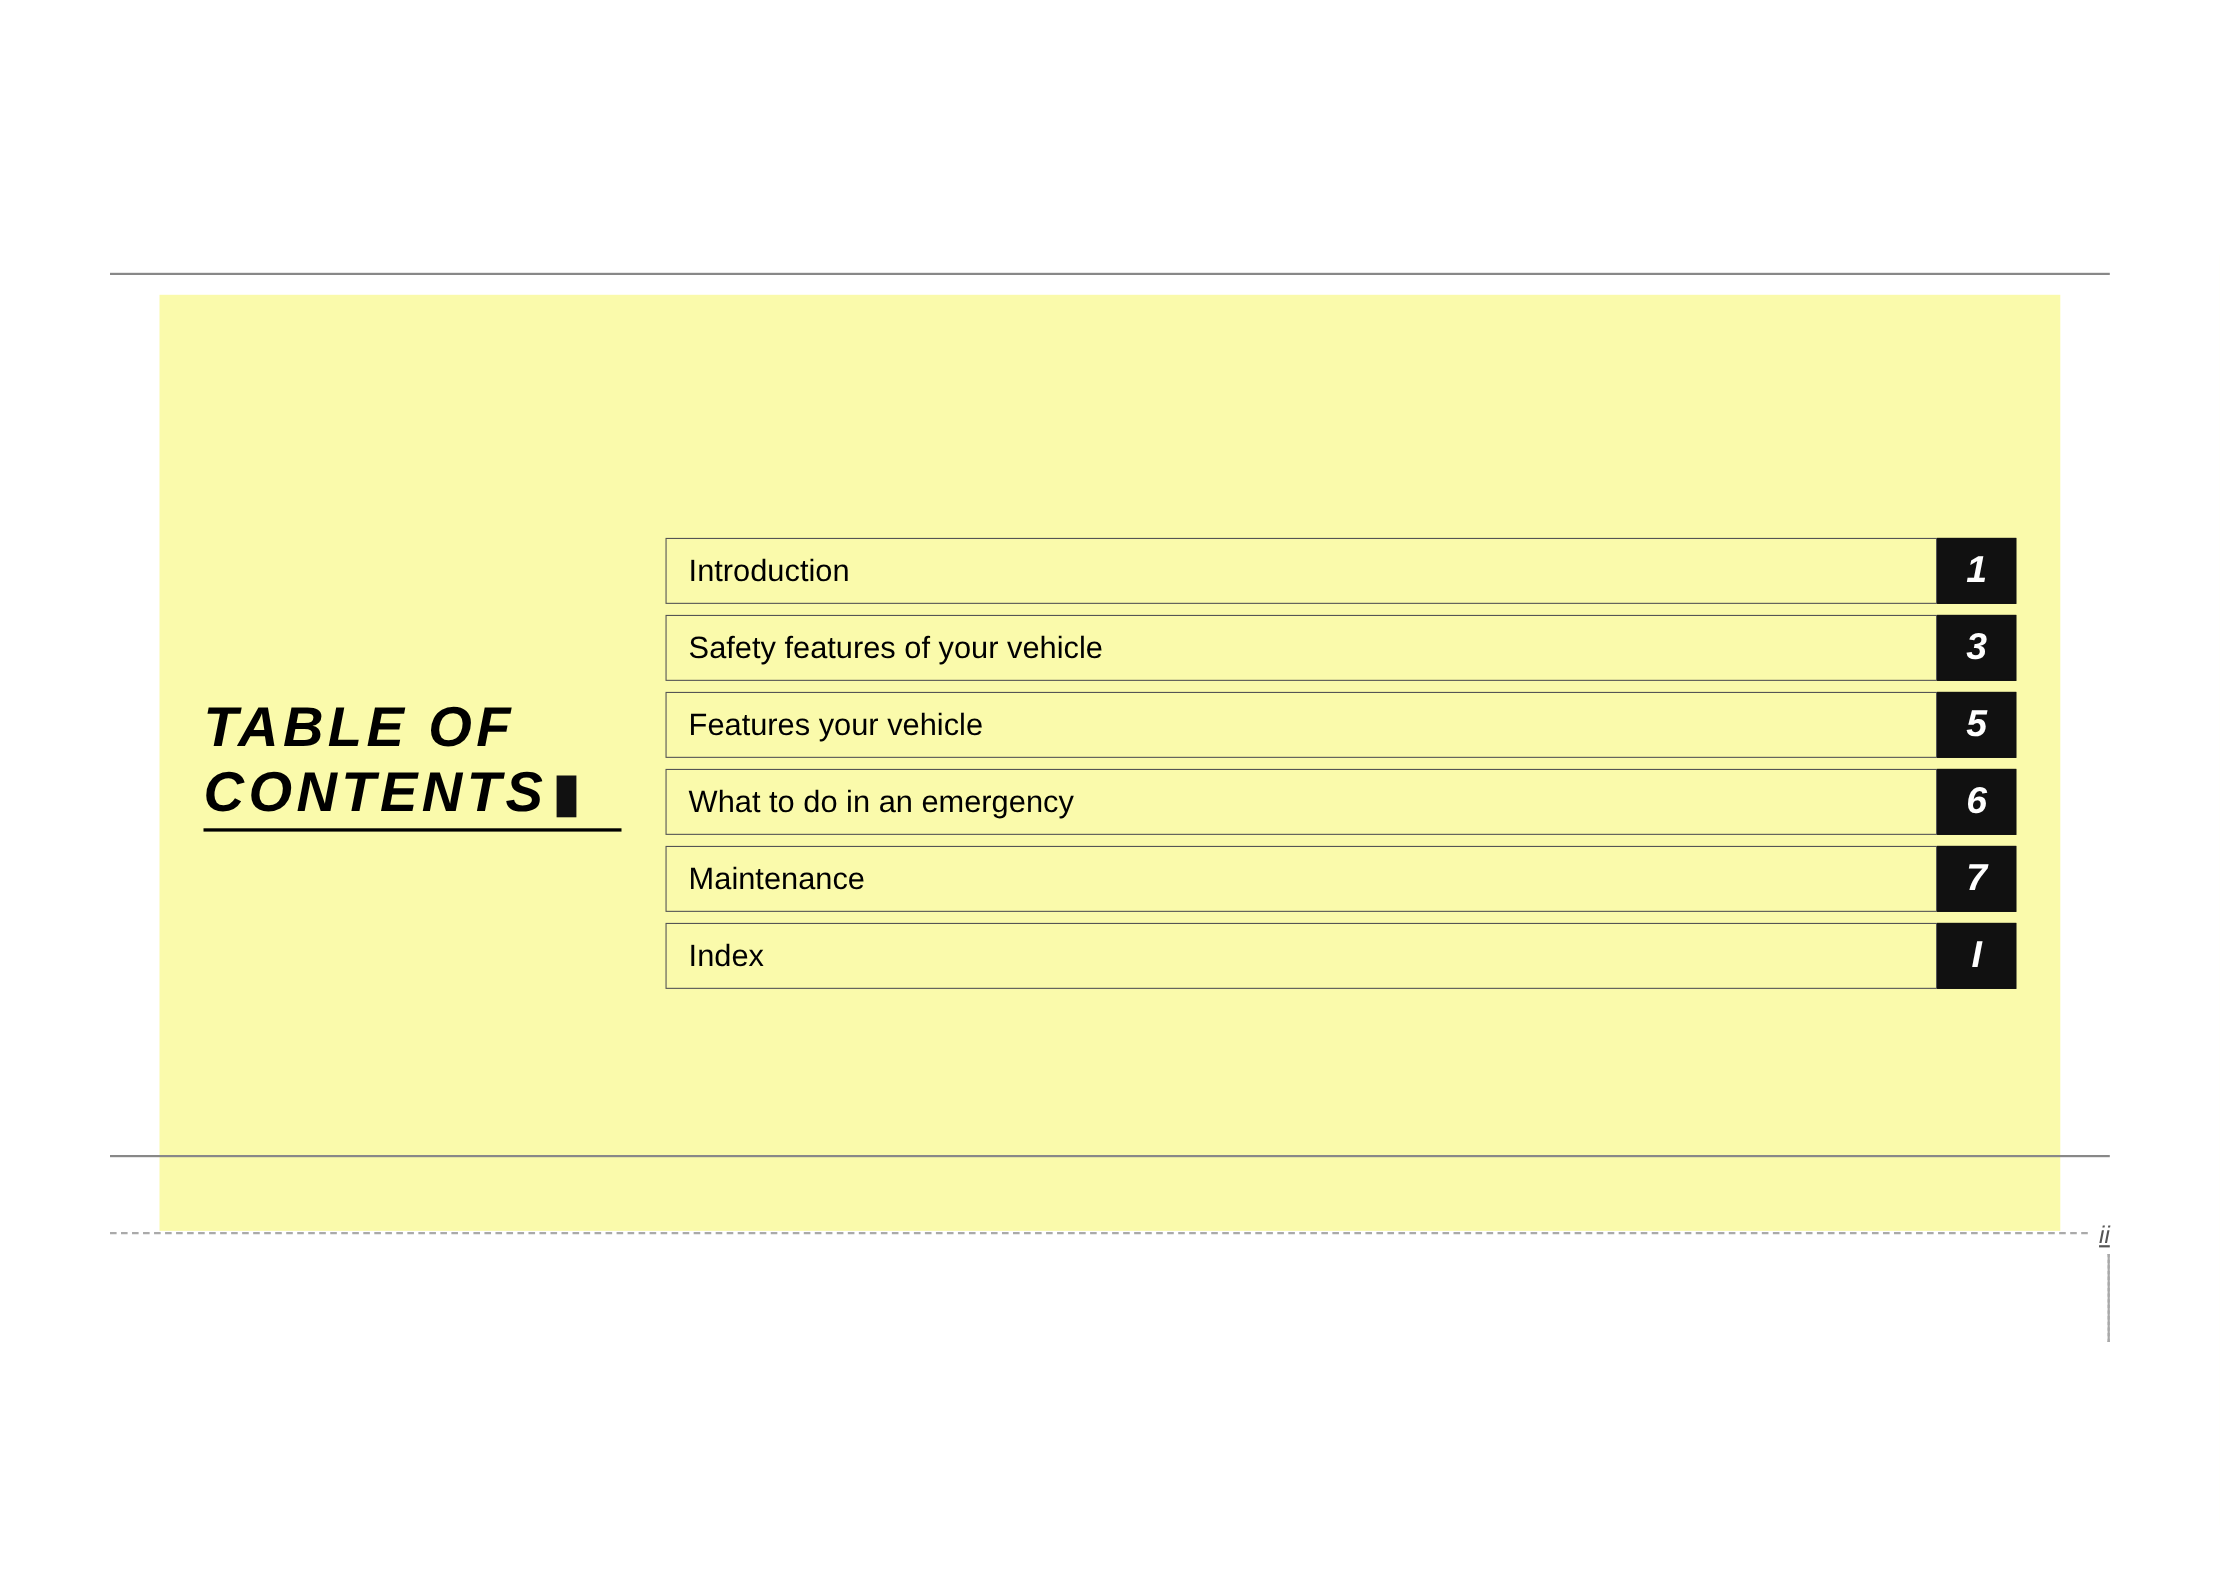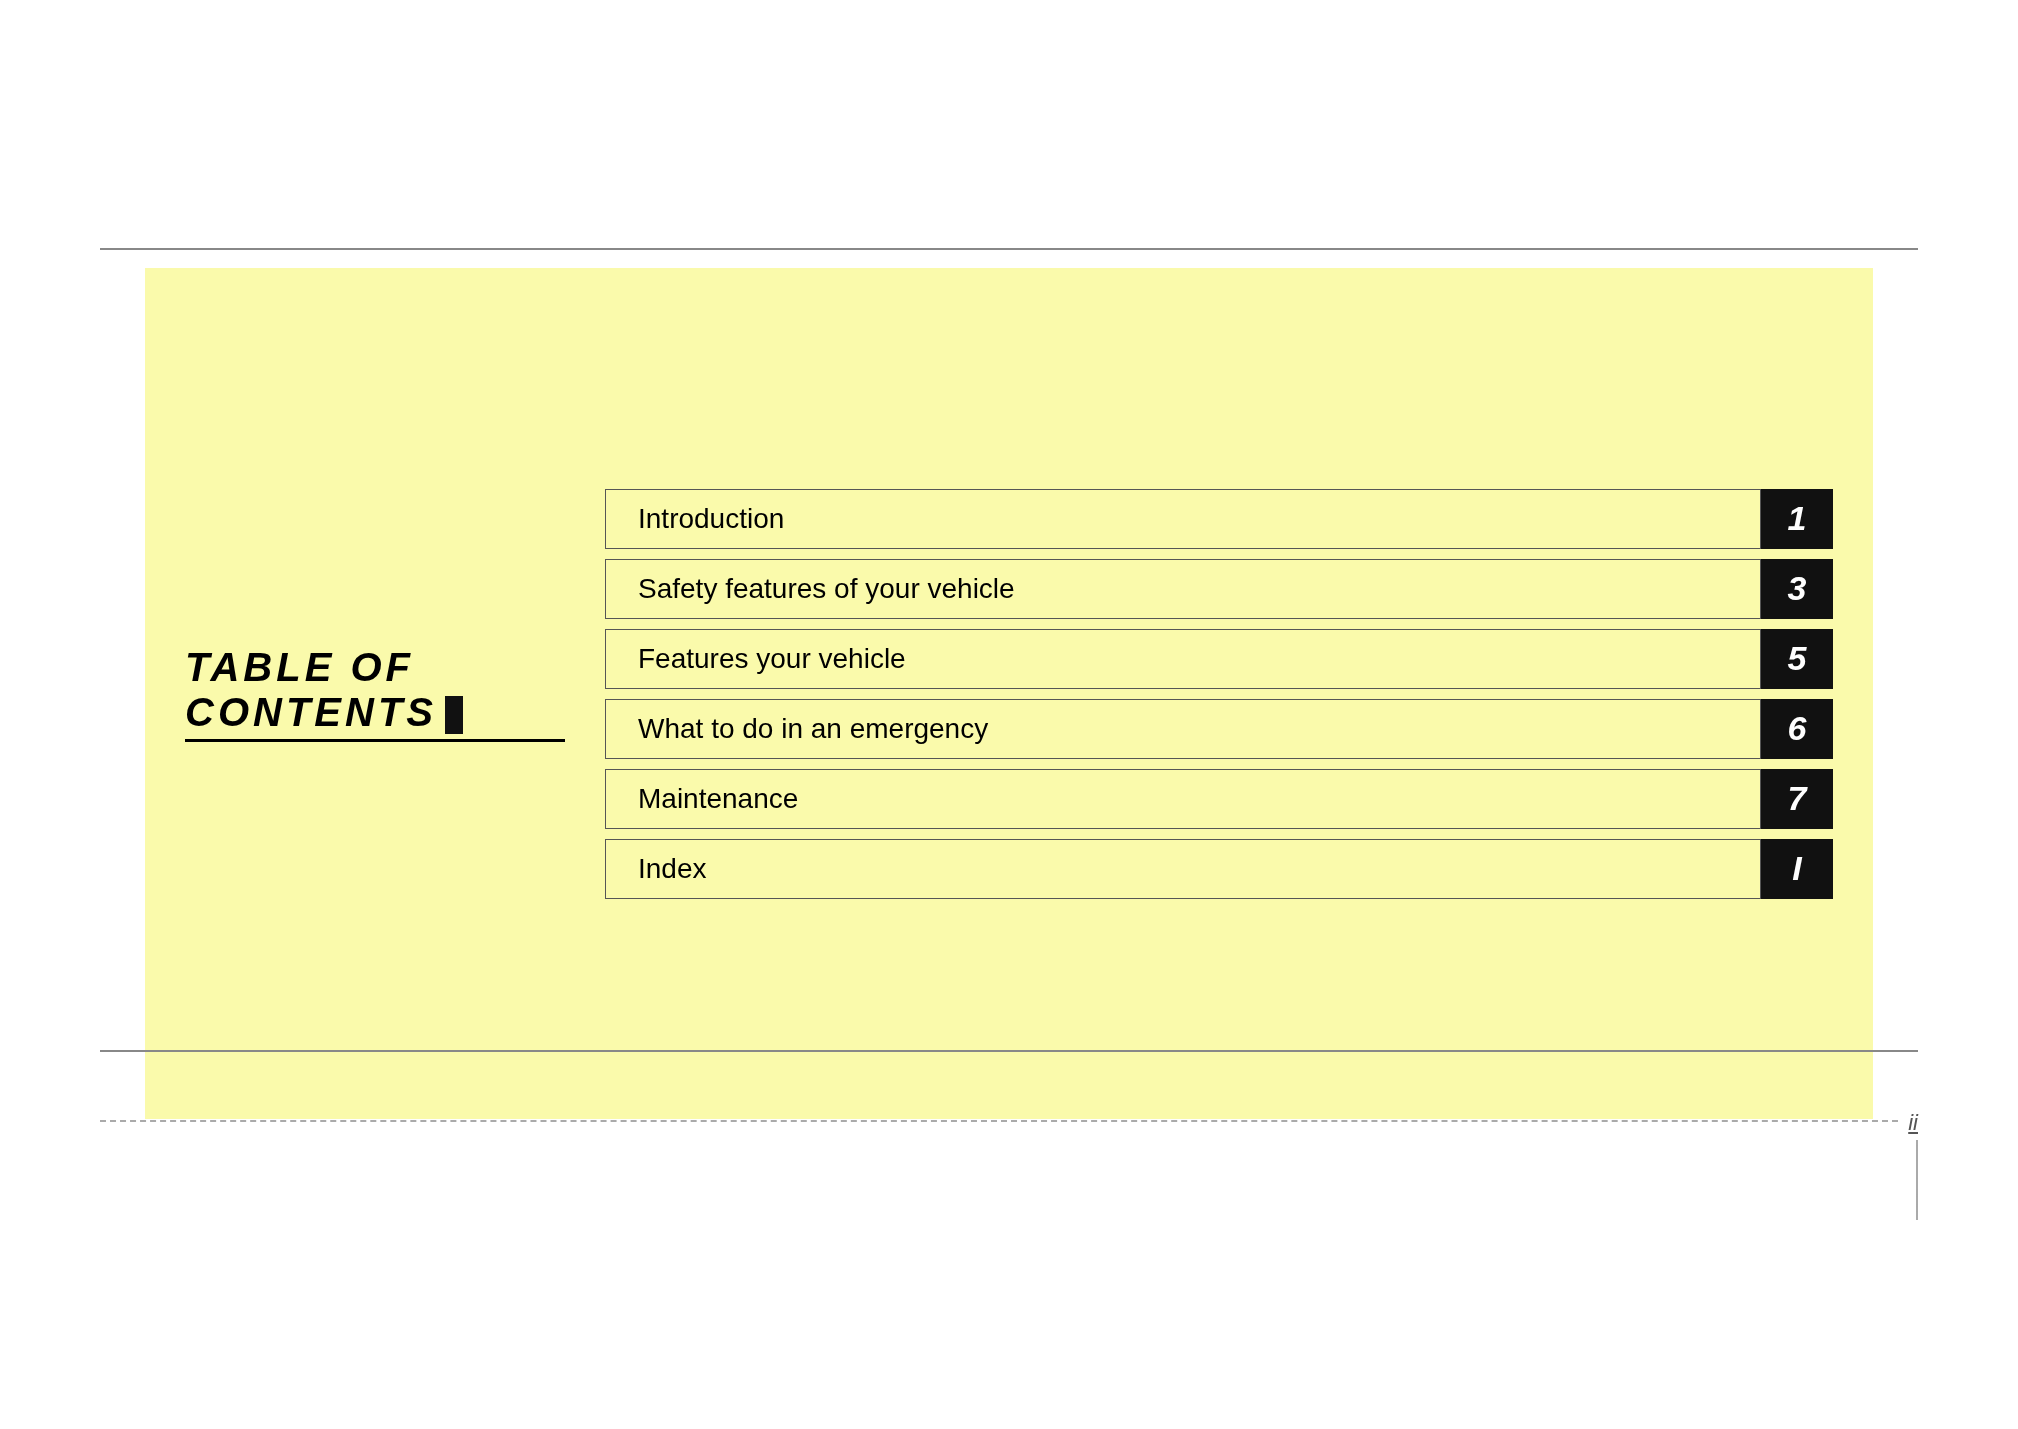--- a/index.html
+++ b/index.html
@@ -95,21 +95,21 @@
     
     .toc-label-area {
       flex: 0 0 420px;
       display: flex;
       align-items: center;
       justify-content: center;
       padding-right: 40px;
     }
 
     .toc-label {
-      font-size: 40px;
+      font-size: 51px;
       font-weight: 900;
       font-style: italic;
       color: #000000;
       letter-spacing: 4px;
       text-transform: uppercase;
       border-bottom: 3px solid #000;
       padding-bottom: 4px;
       position: relative;
     }
 
@@ -136,21 +136,21 @@
       align-items: stretch;
       height: 60px;
     }
 
     .menu-item-label {
       flex: 1;
       border: 1.5px solid #555555;
       background: #fafaab;
       display: flex;
       align-items: center;
-      padding-left: 32px;
+      padding-left: 20px;
       font-size: 28px;
       color: #000000;
     }
 
     .menu-item-number {
       width: 72px;
       background: #111111;
       color: #ffffff;
       display: flex;
       align-items: center;

